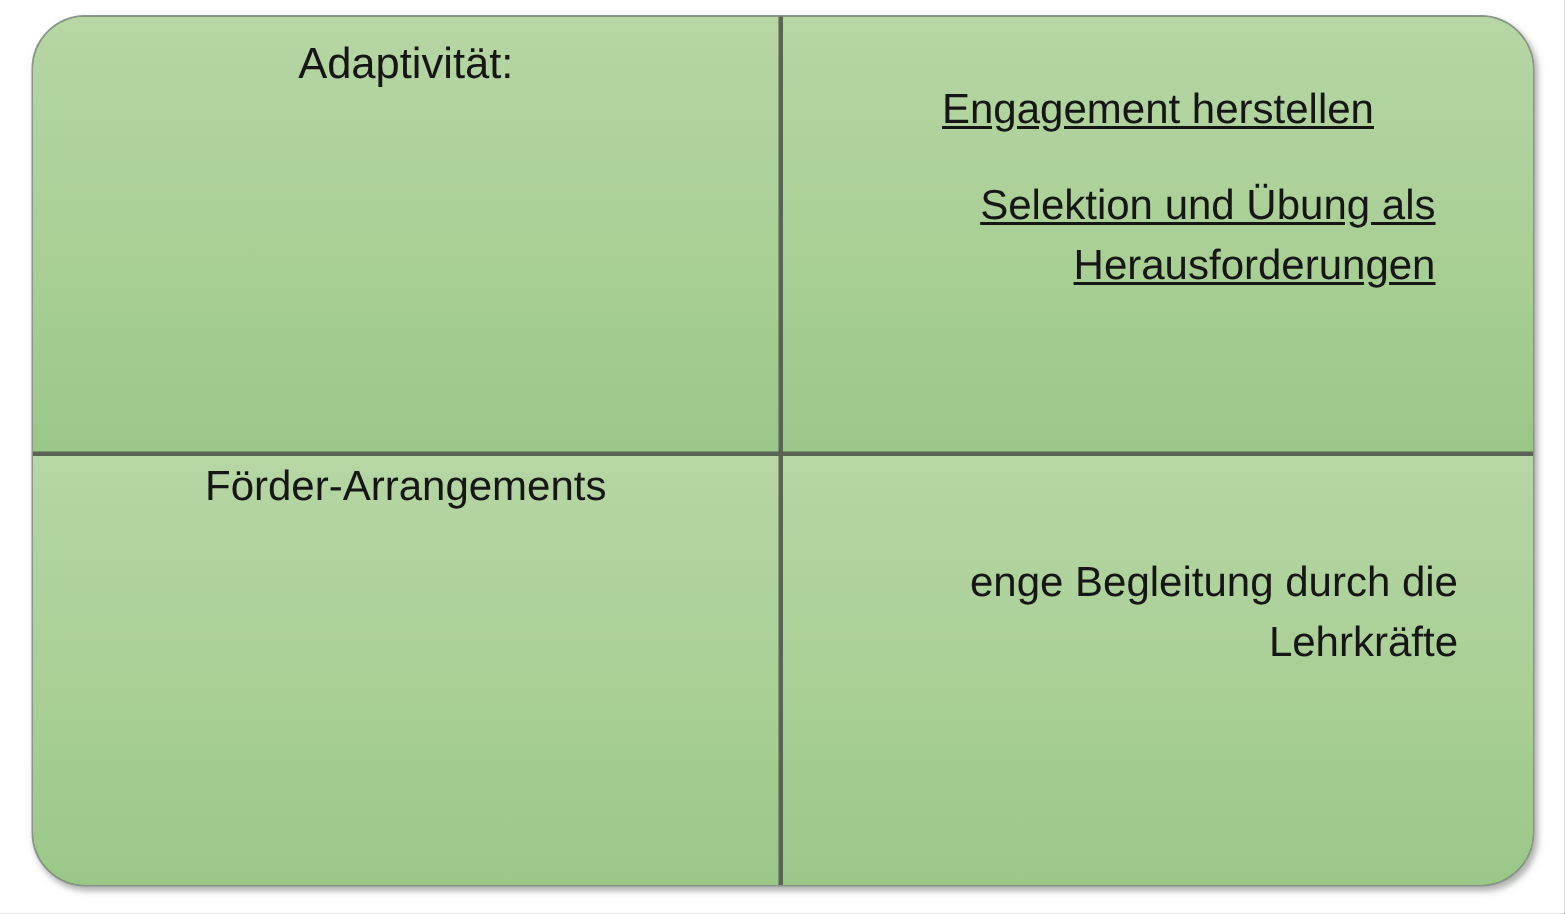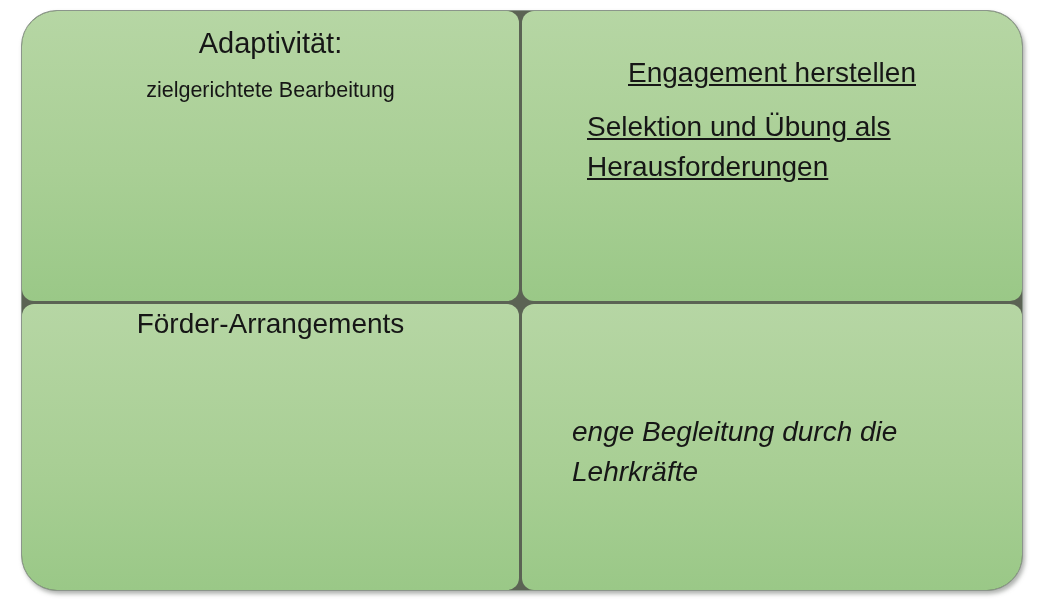--- a/index.html
+++ b/index.html
@@ -27,47 +27,46 @@
     gap: 3px;
     background: #5b6354;            
     border: 1px solid #8b958b;
     border-radius: 36px;
     overflow: hidden;
     box-shadow: 2px 3px 4px rgba(110,115,110,0.55);
   }
   .quad {
     background: linear-gradient(180deg, #b6d6a4 0%, #a9cf95 55%, #9ac887 100%);
     color: #161616;
-    text-align: left;
+    text-align: right;
     box-sizing: border-box;
     display: flex;
     flex-direction: column;
     align-items: center;
-    border-radius: 12px;
   }
   .q-tl { padding-top: 12px; }
   .q-tr { padding-top: 42px; text-decoration: underline; }
   .q-bl { }
-  .q-br { padding-top: 108px; font-style: italic; }
+  .q-br { padding-top: 64px; }
 
   .q-heading {
     font-size: 29px;
     line-height: 40px;
     margin-bottom: 8px;
   }
   .q-item {
     font-size: 21.5px;
     line-height: 38px;
   }
   .q-line {
     font-size: 28px;
     line-height: 40px;
   }
   .q-para2 {
-    margin-top: 14px;
+    margin-top: 24px;
     max-width: 370px;
   }
   .q-wrap-br {
     max-width: 400px;
   }
 
   .center-box {
     position: absolute;
     left: 370px;
     top: 229px;
@@ -92,21 +91,20 @@
   }
 </style>
 </head>
 <body>
 
 <div class="page">
   <div class="figure">
 
     <div class="quad q-tl">
       <div class="q-heading">Adaptivität:</div>
-      <div class="q-item">zielgerichtete Bearbeitung</div>
     </div>
 
     <div class="quad q-tr">
       <div class="q-line">Engagement herstellen</div>
       <div class="q-line q-para2">Selektion und Übung als Herausforderungen</div>
     </div>
 
     <div class="quad q-bl">
       <div class="q-line">Förder-Arrangements</div>
     </div>

